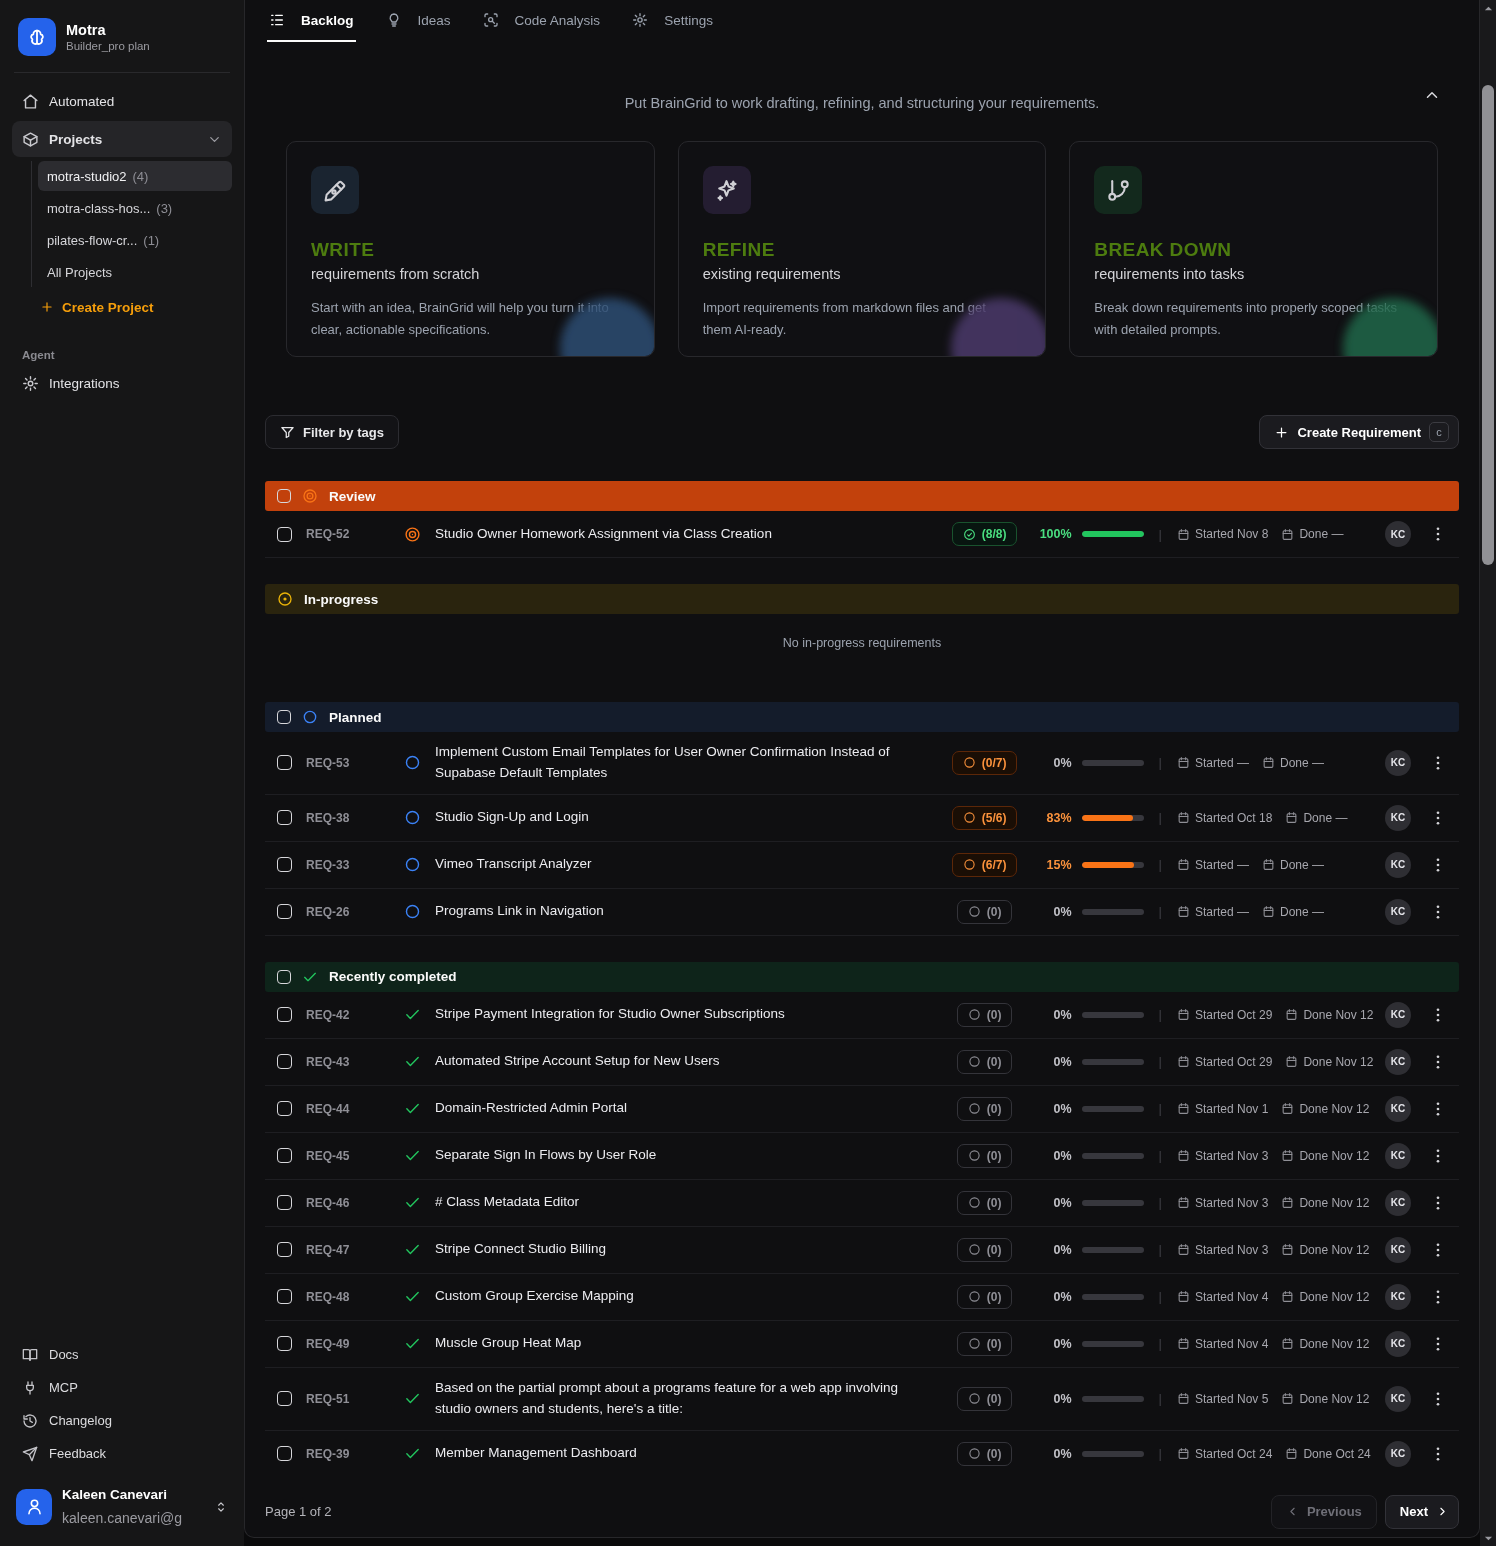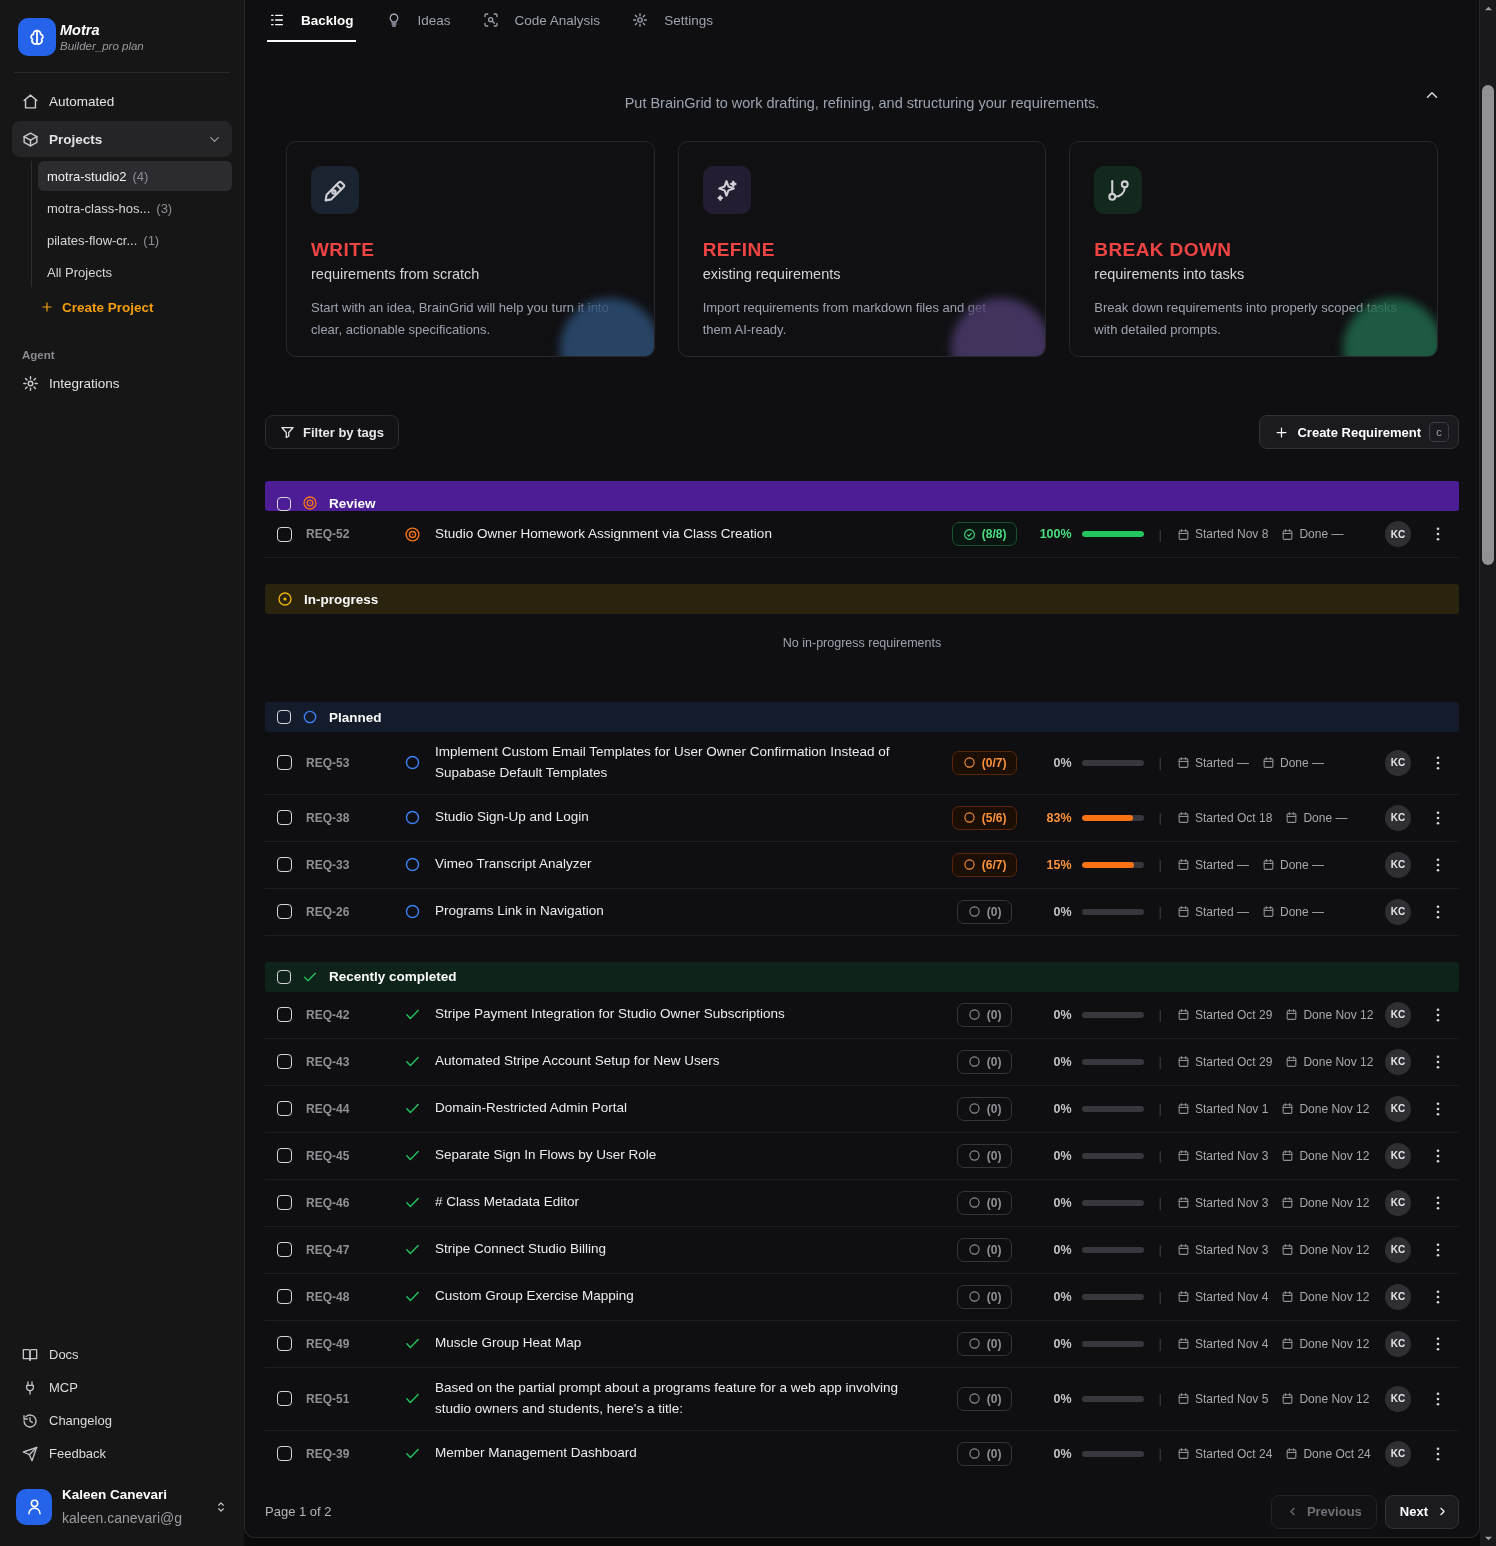--- a/index.html
+++ b/index.html
@@ -6,21 +6,21 @@
   html,body { width:1496px; height:1546px; overflow:hidden; background:#0a0a0b;
     font-family:"Liberation Sans","DejaVu Sans",sans-serif; color:#e8e8ea; }
   body { display:flex; }
   svg { display:block; }
   .ic { display:inline-flex; align-items:center; justify-content:center; flex:0 0 auto; }
   .ic svg { width:100%; height:100%; }
 
   
   .sidebar { width:244px; flex:0 0 244px; background:#161617; display:flex; flex-direction:column;
     padding:14px 12px 14px 12px; }
-  .workspace { display:flex; align-items:center; gap:4px; padding:4px 6px;font-style:italic; }
+  .workspace { display:flex; align-items:center; gap:10px; padding:4px 6px; }
   .logo { width:38px; height:38px; border-radius:10px; background:#2563eb; display:grid; place-items:center; color:#fff; }
   .logo .ic { width:22px; height:22px; }
   .ws-name { font-size:14.5px; font-weight:bold; color:#fff; }
   .ws-plan { font-size:11.5px; color:#9b9ba1; margin-top:2px; }
   .side-divider { height:1px; background:#29292c; margin:12px 2px 10px; }
   .nav-item { display:flex; align-items:center; gap:10px; height:36px; padding:0 10px; border-radius:8px;
     font-size:13.5px; color:#e3e3e6; cursor:pointer; }
   .nav-item .ic { width:17px; height:17px; color:#c9c9ce; }
   .nav-item.block { background:#252528; margin-top:2px; font-weight:bold; }
   .nav-item .spacer { flex:1; }
@@ -59,21 +59,21 @@
   .hero-collapse { position:absolute; right:18px; top:44px; width:18px; height:18px; color:#d8d8dc; cursor:pointer; }
   .hero h1 { font-size:27px; font-weight:bold; color:#fafafa; letter-spacing:.2px; }
   .hero .sub { font-size:14.5px; color:#9ca3af; margin-top:13px; }
   .cards { display:flex; gap:23px; margin:30px 21px 0; }
   .card { flex:1; position:relative; overflow:hidden; text-align:left; background:#101013;
     border:1px solid #28282c; border-radius:10px; padding:24px; height:216px; cursor:pointer; }
   .card .glow { position:absolute; width:100px; height:100px; border-radius:50%; right:-6px; bottom:-42px;
     filter:blur(5px); opacity:.85; }
   .card .tile { width:48px; height:48px; border-radius:10px; display:grid; place-items:center; color:#cfcfd4; }
   .card .tile .ic { width:25px; height:25px; }
-  .card h2 { margin-top:25px; font-size:19px; font-weight:bold; color:#ef4444; letter-spacing:.4px; }
+  .card h2 { margin-top:25px; font-size:19px; font-weight:bold; color:#4d7c0f; letter-spacing:.4px; }
   .card .c-sub { font-size:14.5px; color:#d4d4d8; margin-top:5px; }
   .card .c-desc { font-size:13px; color:#9ca3af; margin-top:15px; line-height:1.7; padding-right:6px; }
 
   .toolbar { margin-top:58px; display:flex; justify-content:space-between; align-items:center; }
   .btn { display:inline-flex; align-items:center; gap:8px; height:34px; padding:0 14px; border-radius:8px;
     font-size:13px; cursor:pointer; border:1px solid #2c2c31; background:#131316; color:#e8e8ea; font-weight:bold; }
   .btn .ic { width:15px; height:15px; }
   .btn-create { background:#1b1b1f; border-color:#323238; color:#fff; padding-right:9px; }
   .kbd { width:20px; height:20px; border:1px solid #3c3c42; border-radius:5px; display:grid; place-items:center;
     font-size:11px; color:#9ca3af; font-weight:normal; }
@@ -115,21 +115,21 @@
   .pag-buttons { display:flex; gap:8px; }
   .btn.disabled { background:#121215; border-color:#232327; color:#6f6f77; cursor:default; }
   .btn .chev { width:13px; height:13px; }
 
   
   .scrollbar { width:16px; flex:0 0 16px; background:#19191b; position:relative; }
   .sb-arrow { position:absolute; left:0; width:16px; height:16px; display:grid; place-items:center; color:#9a9aa0; }
   .sb-arrow.up { top:0; } .sb-arrow.down { bottom:0; }
   .sb-thumb { position:absolute; left:2px; width:12px; top:85px; height:480px; border-radius:6px; background:#919195; }
 
-  .sec-orange { background:#4c1d95;align-items:flex-end; } .sec-orange .ic { color:#f97316; }
+  .sec-orange { background:#c2410c; } .sec-orange .ic { color:#f97316; }
   .sec-yellow { background:#2a240e; } .sec-yellow .ic { color:#eab308; }
   .sec-blue   { background:#141c2b; } .sec-blue .ic { color:#3b82f6; }
   .sec-green  { background:#0e241a; } .sec-green .ic { color:#22c55e; }
   .st-orange { color:#f97316; } .st-blue { color:#3b82f6; } .st-green { color:#22c55e; }
 </style>
 </head>
 <body>
 
 <aside class="sidebar">
   <div class="workspace">

